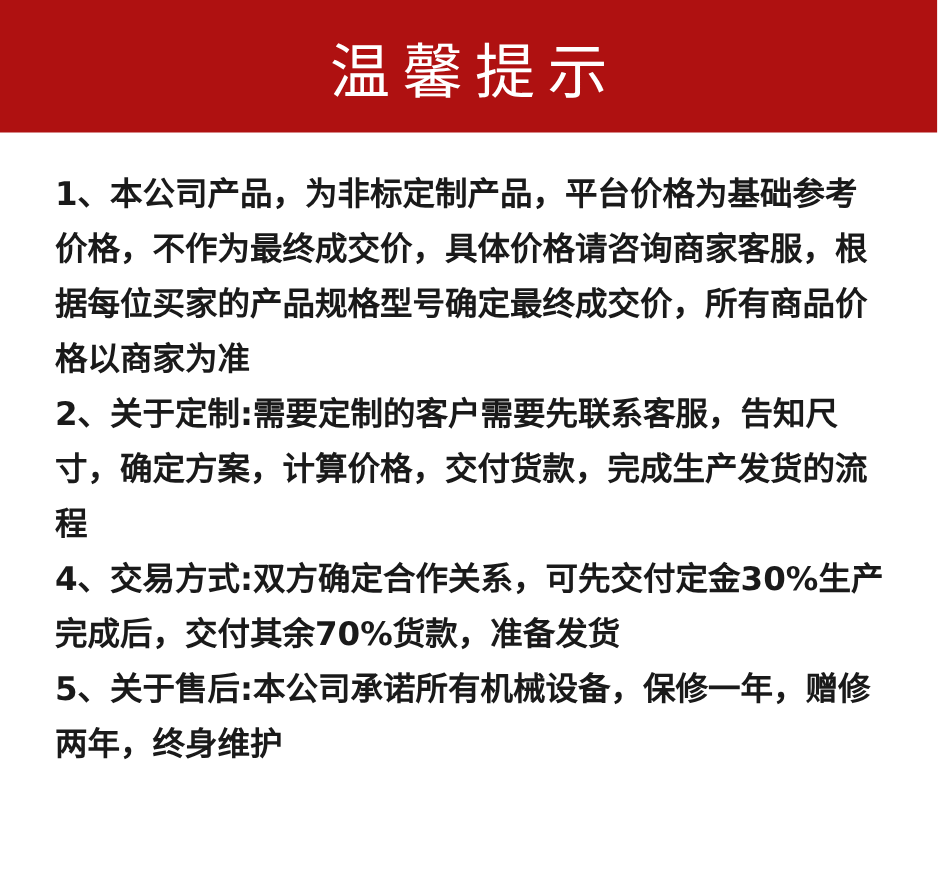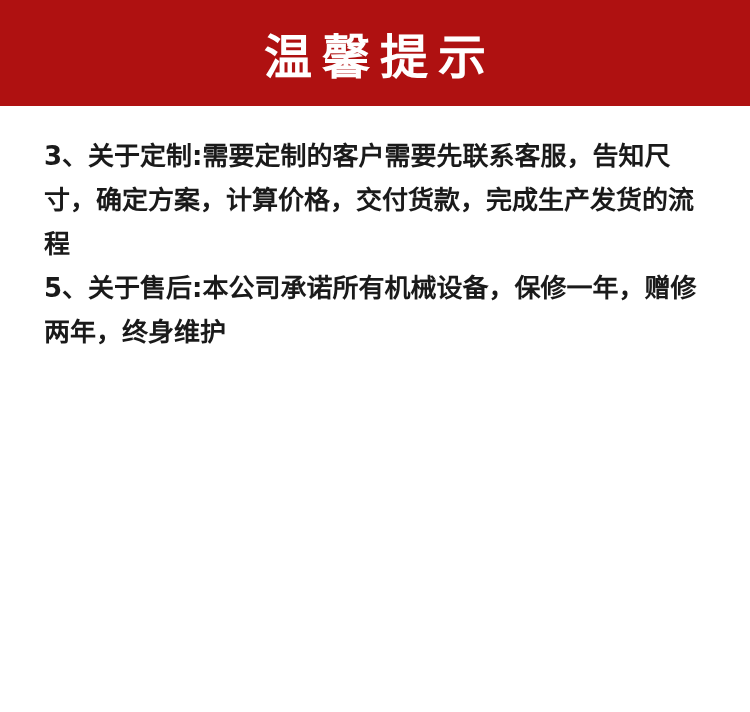--- a/index.html
+++ b/index.html
@@ -21,21 +21,21 @@
     background: #AF1111;
     display: flex;
     align-items: center;
     justify-content: center;
   }
   .banner h1 {
     margin: 0;
     padding: 0;
     color: #ffffff;
     font-size: 48px;
-    font-weight: bold;
+    font-weight: normal;
     letter-spacing: 10px;
     text-indent: 10px; 
     font-family: "DejaVu Sans", sans-serif;
   }
   .content {
     padding: 28px 40px 0 44px;
   }
   .notice-item {
     margin: 0;
     padding: 0;
@@ -51,17 +51,19 @@
 </head>
 <body>
 
 <div class="page">
 
   <header class="banner">
     <h1>温馨提示</h1>
   </header>
 
   <main class="content">
-    <p class="notice-item">3、关于定制:需要定制的客户需要先联系客服，告知尺寸，确定方案，计算价格，交付货款，完成生产发货的流程</p>
+    <p class="notice-item">1、本公司产品，为非标定制产品，平台价格为基础参考价格，不作为最终成交价，具体价格请咨询商家客服，根据每位买家的产品规格型号确定最终成交价，所有商品价格以商家为准</p>
+    <p class="notice-item">2、关于定制:需要定制的客户需要先联系客服，告知尺寸，确定方案，计算价格，交付货款，完成生产发货的流程</p>
+    <p class="notice-item">4、交易方式:双方确定合作关系，可先交付定金30%生产完成后，交付其余70%货款，准备发货</p>
     <p class="notice-item">5、关于售后:本公司承诺所有机械设备，保修一年，赠修两年，终身维护</p>
   </main>
 
 </div>
 
 </body></html>

